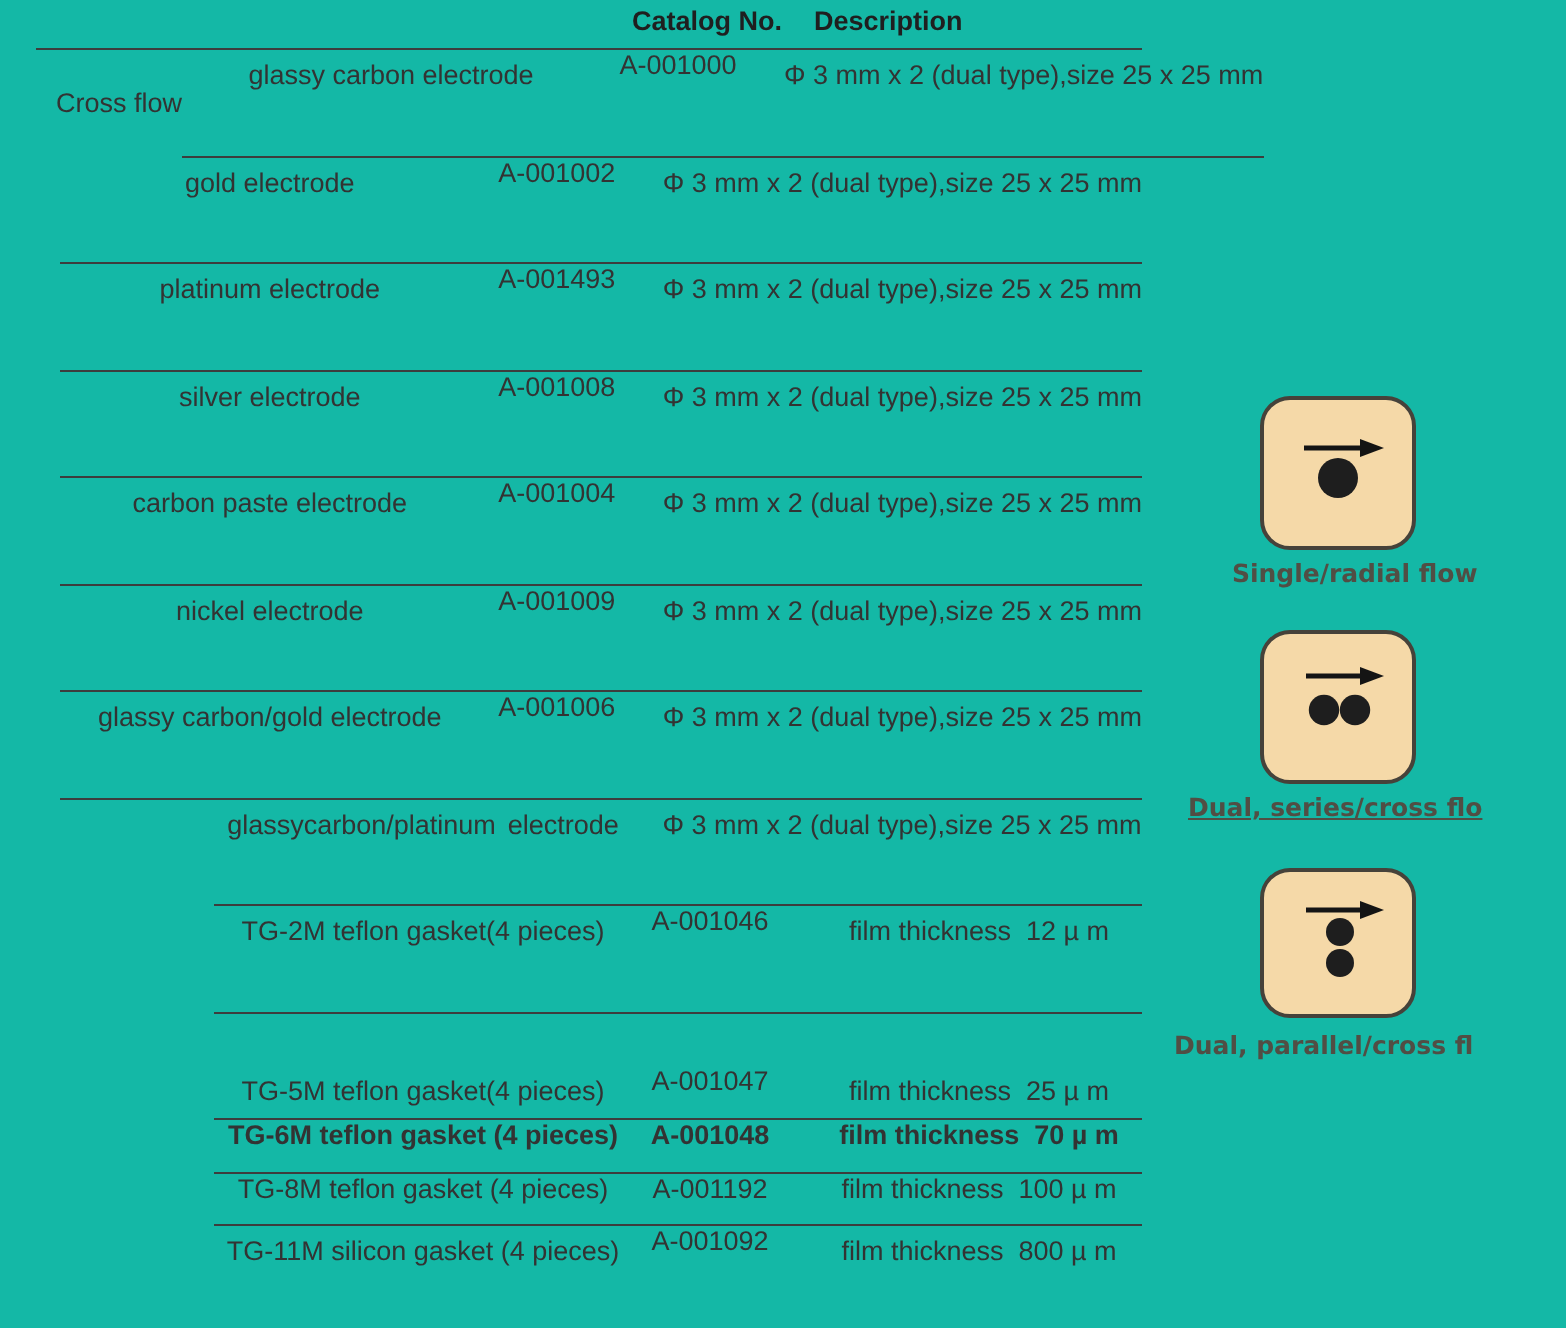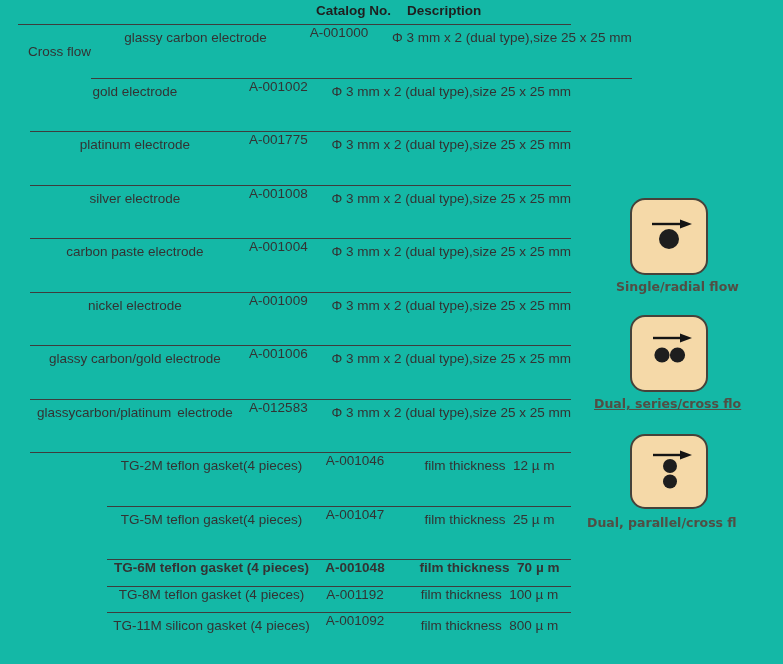--- a/index.html
+++ b/index.html
@@ -73,21 +73,21 @@
             </div>
           </div>
         </div>
         <div class="row" style="height: 53.5px;">
           <div class="cell cell-group"></div>
           <div class="inner">
             <div class="cell cell-name">
               <div class="line">platinum electrode</div>
             </div>
             <div class="cell cell-catalog">
-              <div class="line">A-001775</div>
+              <div class="line">A-001493</div>
             </div>
             <div class="cell cell-desc">
               <div class="line">Φ 3 mm x 2 (dual type),</div>
               <div class="line">size 25 x 25 mm</div>
             </div>
           </div>
         </div>
         <div class="row" style="height: 53.5px;">
           <div class="cell cell-group"></div>
           <div class="inner">
@@ -148,23 +148,20 @@
             </div>
           </div>
         </div>
         <div class="row" style="height: 53.5px;">
           <div class="cell cell-group"></div>
           <div class="inner">
             <div class="cell cell-name">
               <div class="line split"><span>glassy</span><span>carbon/platinum</span></div>
               <div class="line">electrode</div>
             </div>
-            <div class="cell cell-catalog">
-              <div class="line">A-012583</div>
-            </div>
             <div class="cell cell-desc">
               <div class="line">Φ 3 mm x 2 (dual type),</div>
               <div class="line">size 25 x 25 mm</div>
             </div>
           </div>
         </div>
         <div class="row" style="height: 54px;">
           <div class="cell cell-group"></div>
           <div class="inner">
             <div class="cell cell-name">
@@ -172,21 +169,21 @@
               <div class="line">(4 pieces)</div>
             </div>
             <div class="cell cell-catalog">
               <div class="line">A-001046</div>
             </div>
             <div class="cell cell-desc">
               <div class="line">film thickness  12 µ m</div>
             </div>
           </div>
         </div>
-        <div class="row" style="height: 53px;">
+        <div class="row" style="height: 53px; align-items: flex-end;">
           <div class="cell cell-group"></div>
           <div class="inner">
             <div class="cell cell-name">
               <div class="line">TG-5M teflon gasket</div>
               <div class="line">(4 pieces)</div>
             </div>
             <div class="cell cell-catalog">
               <div class="line">A-001047</div>
             </div>
             <div class="cell cell-desc">

